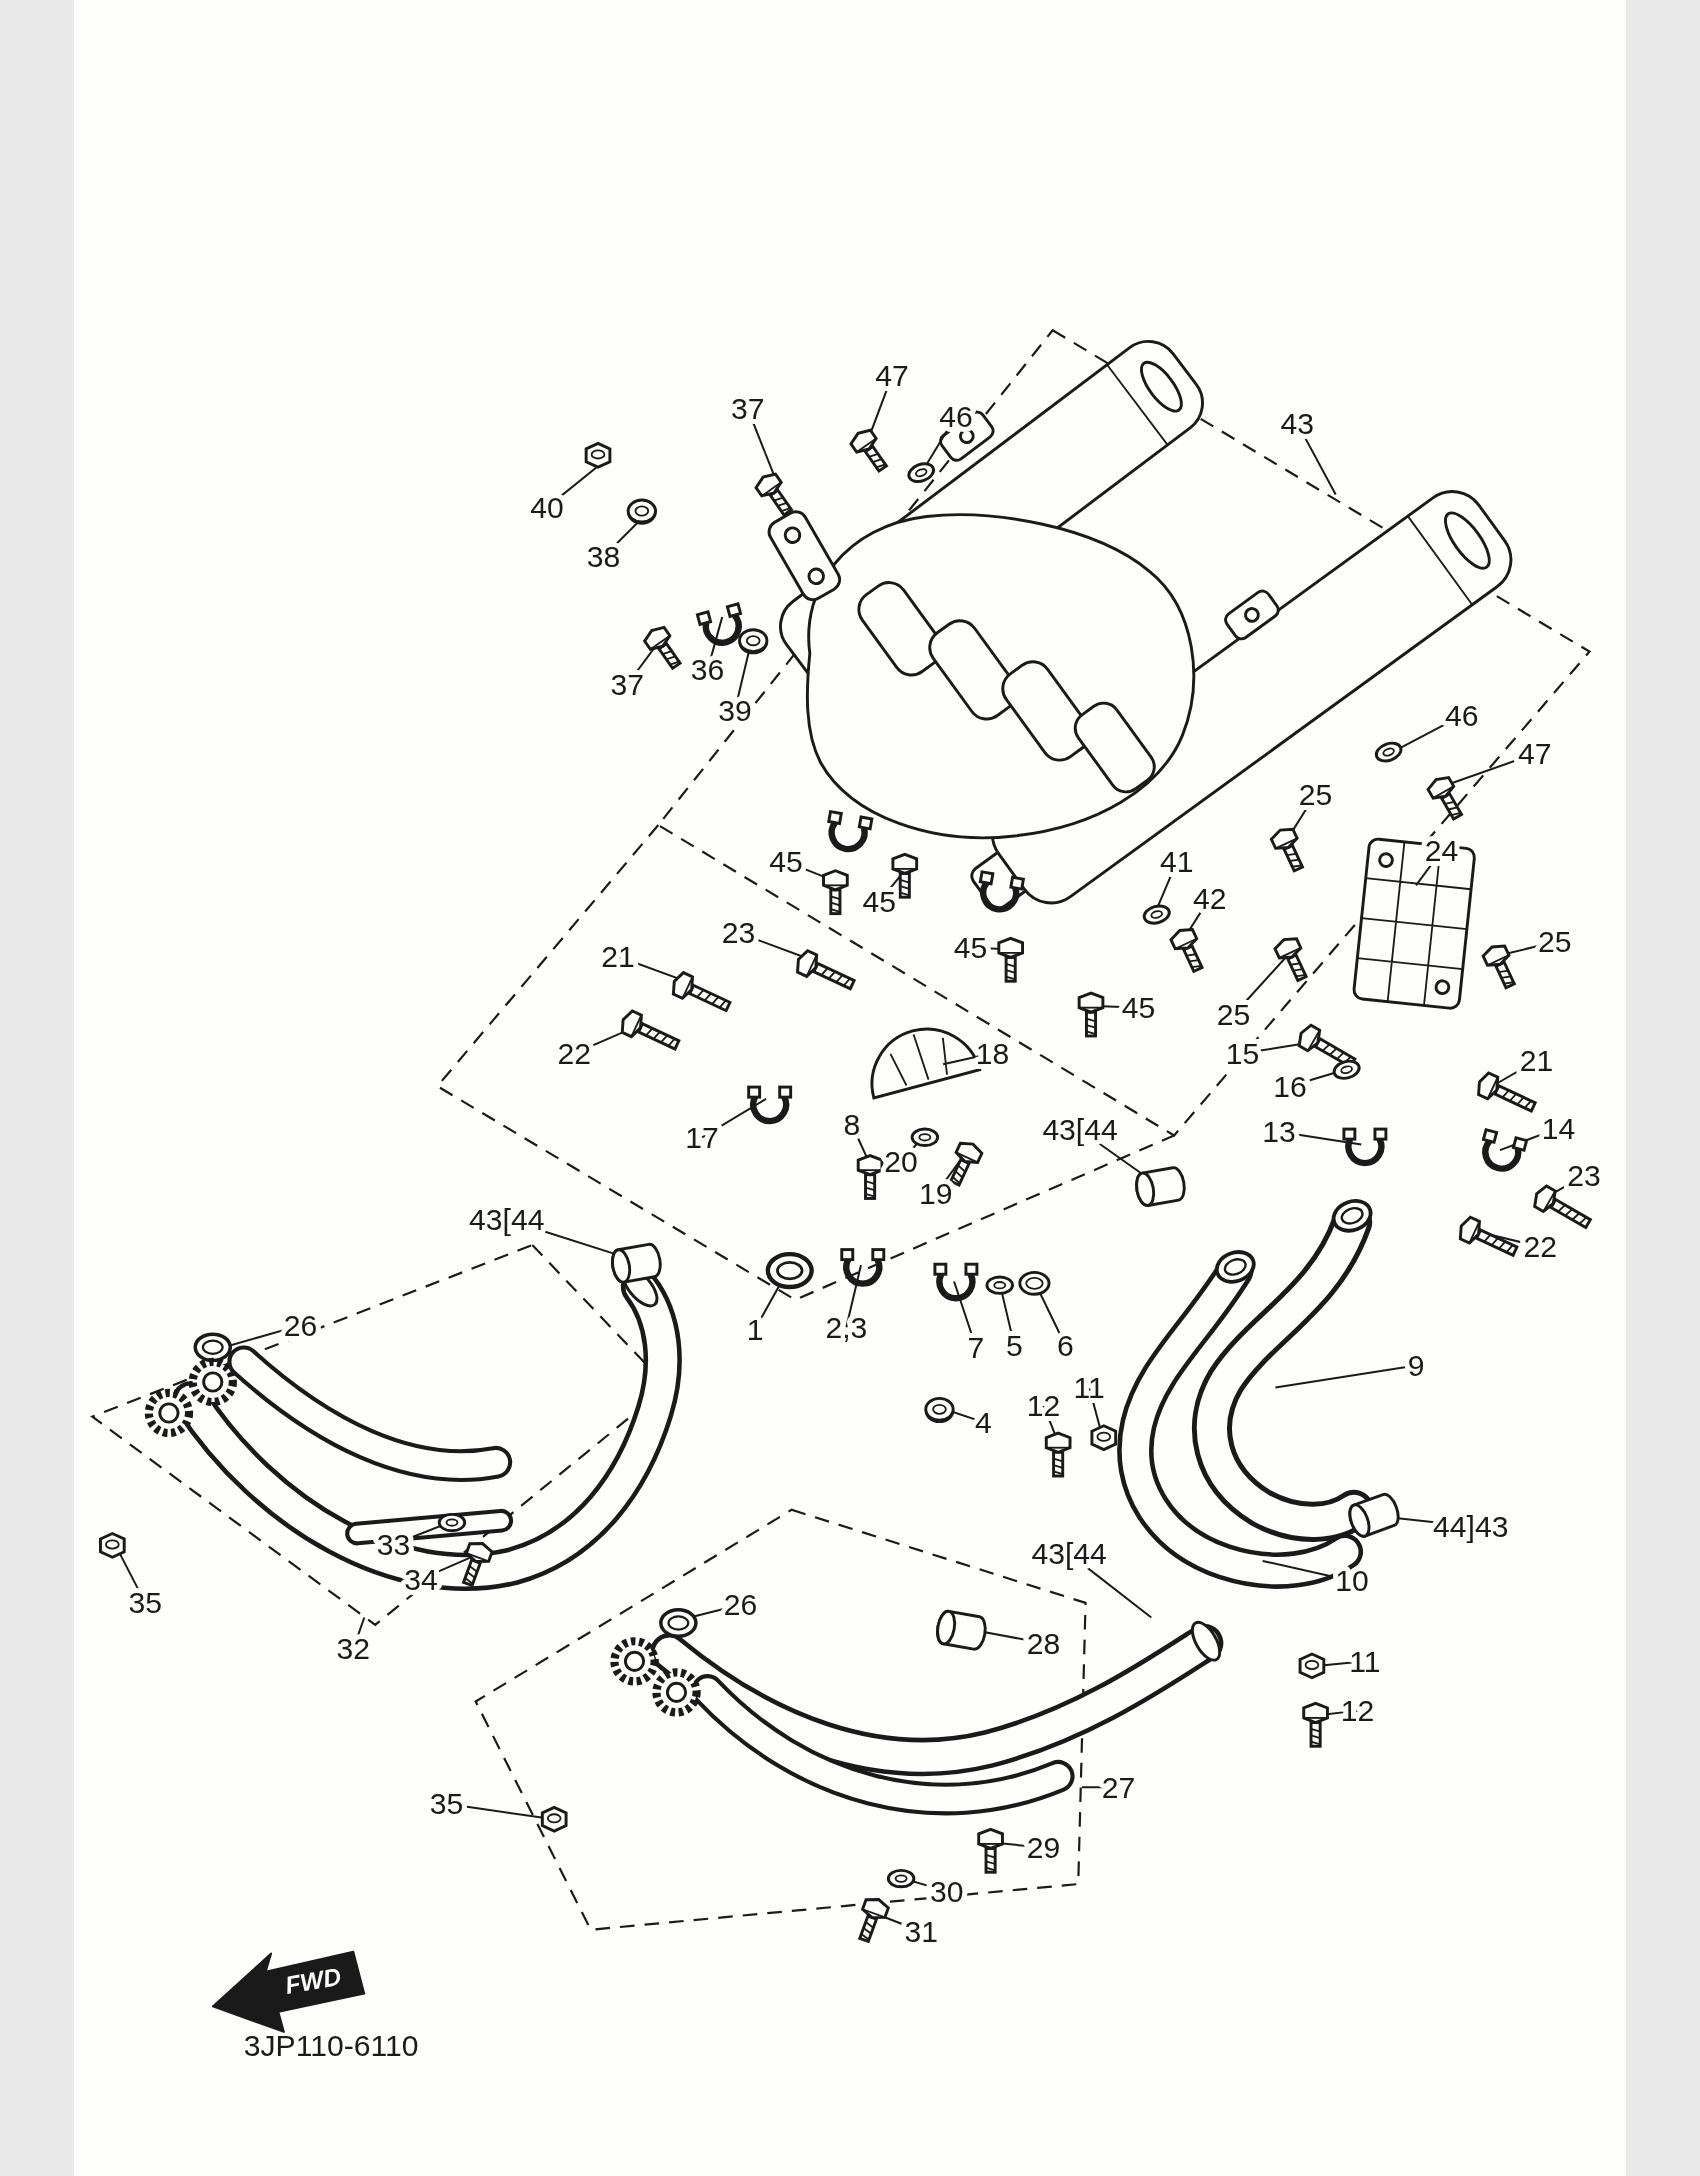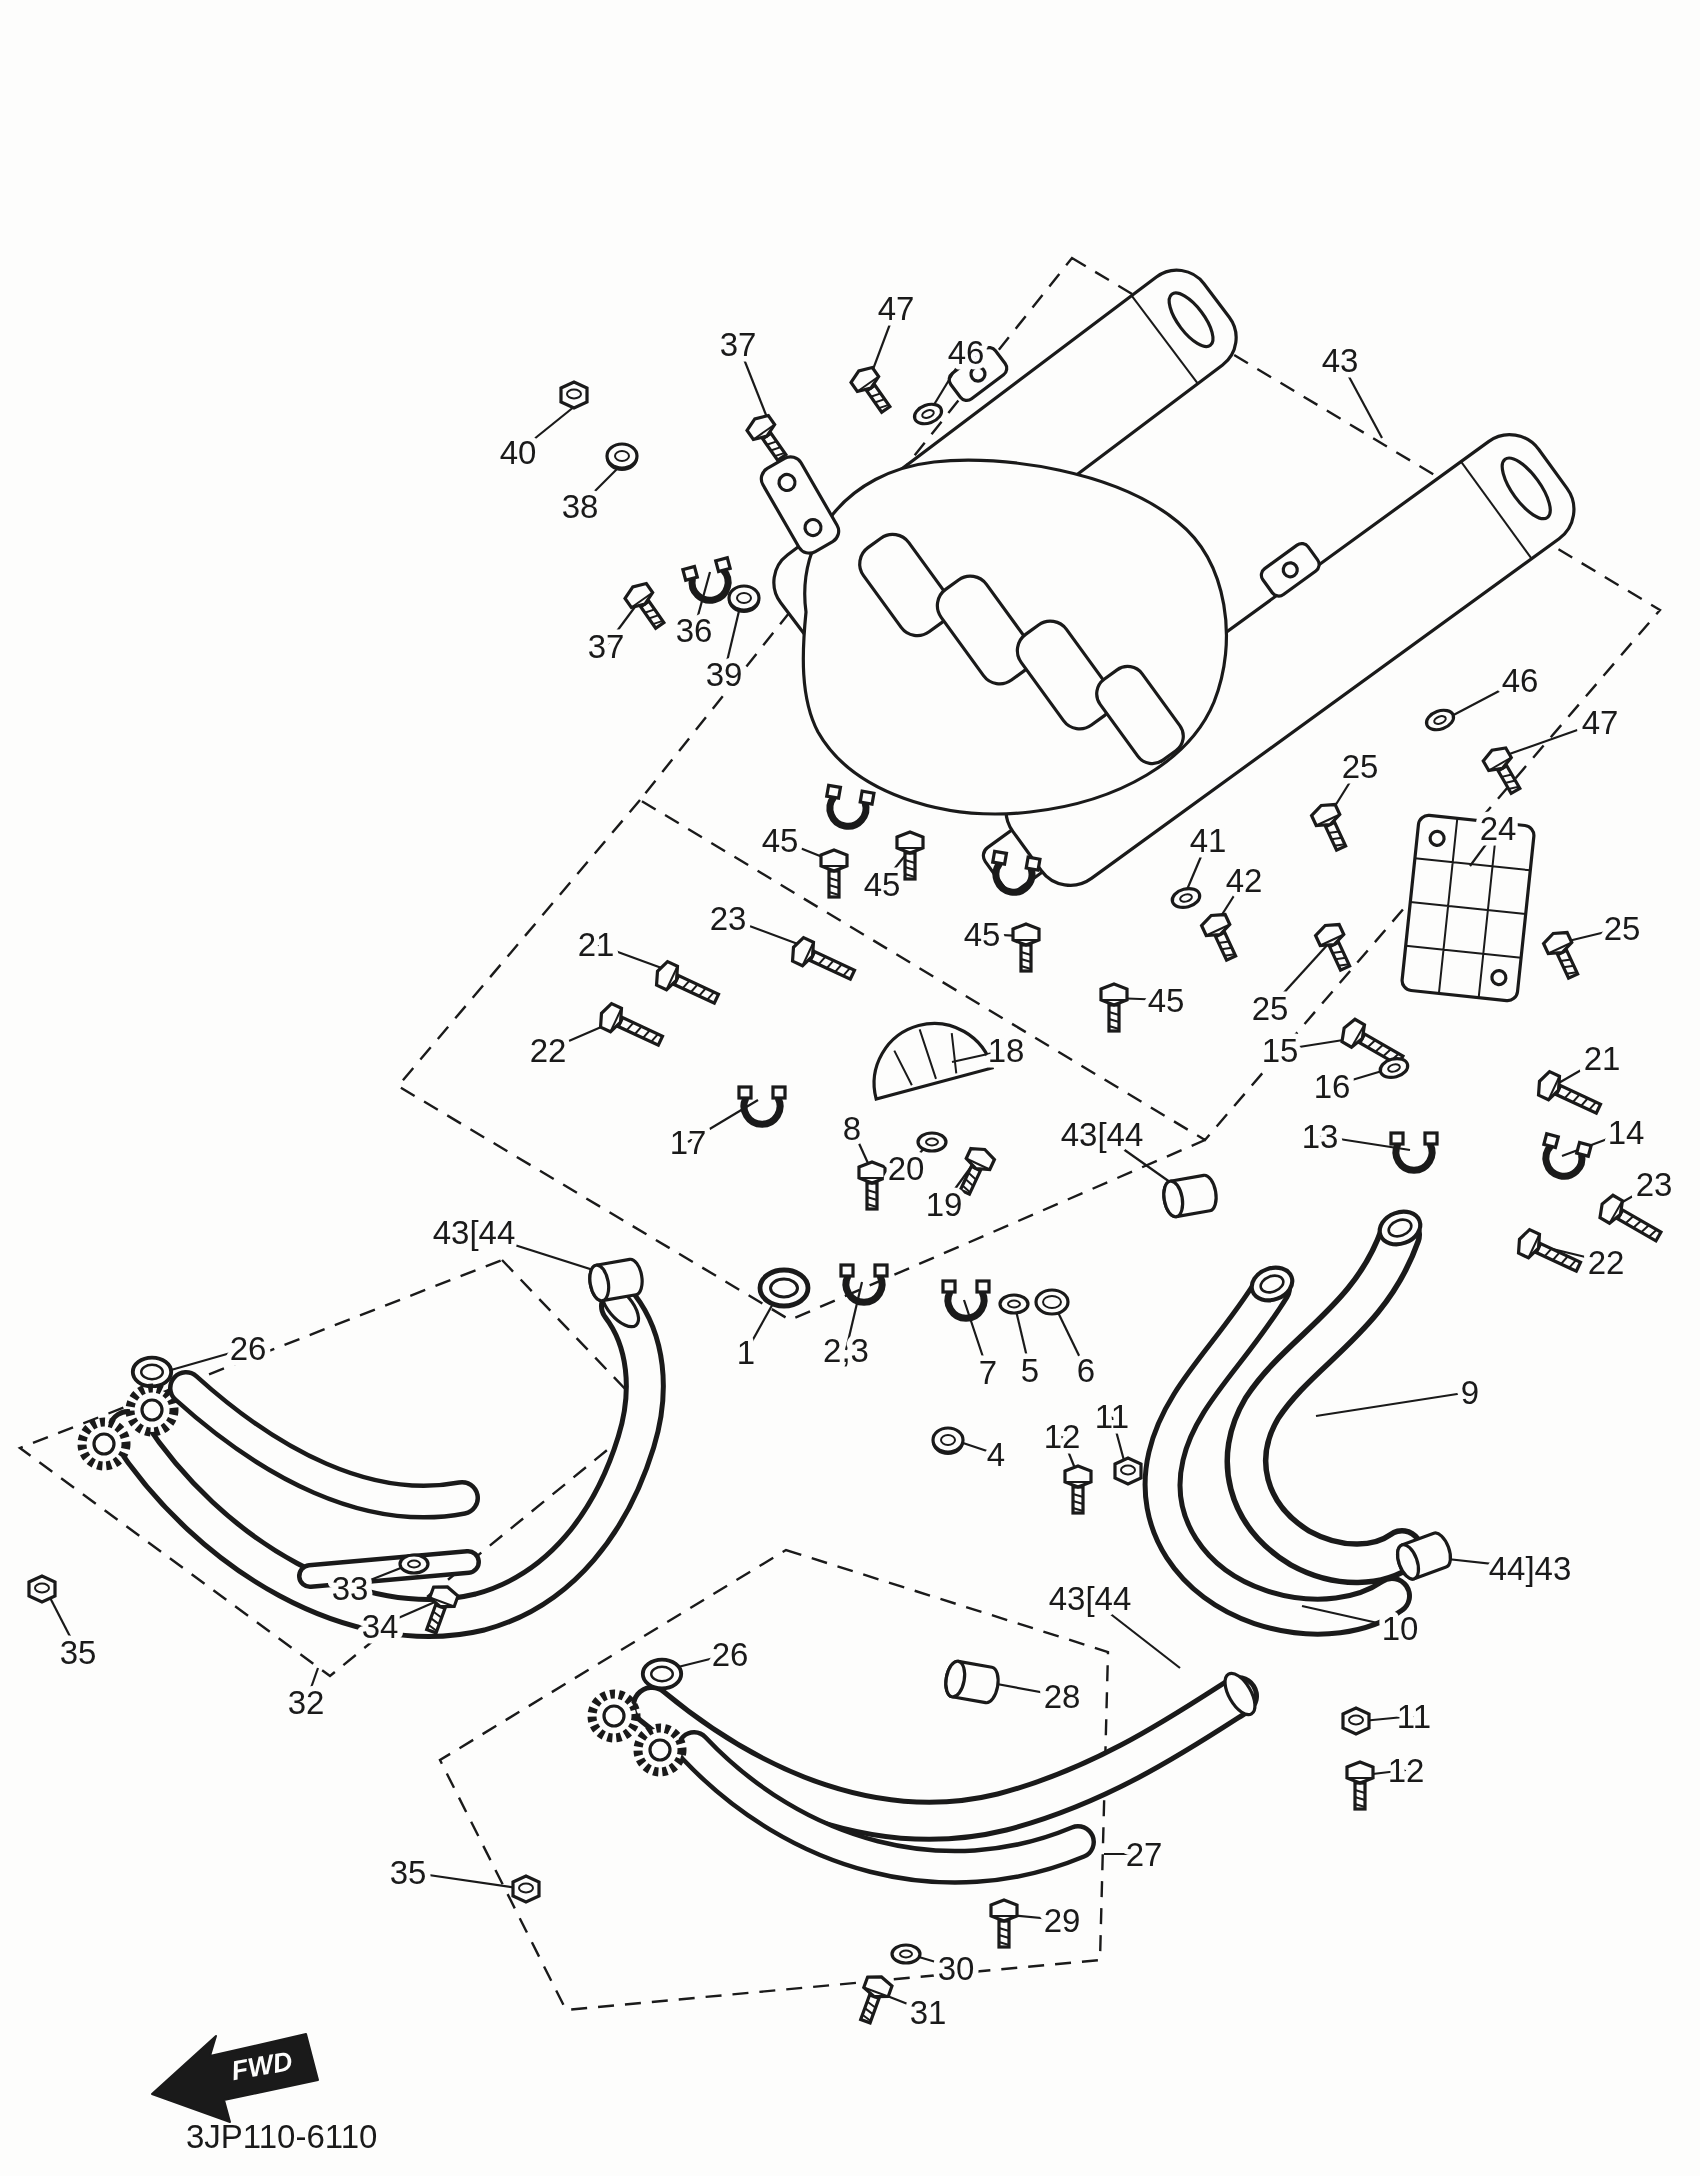--- a/index.html
+++ b/index.html
@@ -1,16 +1,16 @@
 <!DOCTYPE html>
 <html><head>
 <meta charset="utf-8">
 <style>
   html,body{margin:0;padding:0;background:#e9e9e9;}
-  .page{width:1700px;height:2176px;background:#fdfdfc;position:relative;margin:0 auto;overflow:hidden;}
+  .page{width:1552px;height:2176px;background:#fdfdfc;position:relative;margin:0 auto;overflow:hidden;}
   svg{display:block;width:100%;height:100%;}
   .callout{font-family:"Liberation Sans",sans-serif;font-size:33px;fill:#1a1a1a;text-anchor:middle;dominant-baseline:central;paint-order:stroke fill;stroke:#fdfdfc;stroke-width:11;stroke-linejoin:round;}
   .leader{stroke:#1a1a1a;stroke-width:2.2;fill:none;}
   .dashline{stroke:#1a1a1a;stroke-width:2.4;fill:none;stroke-dasharray:16 11;}
   .inkf{stroke:#1a1a1a;fill:#fdfdfc;stroke-width:3.2;}
   .thin{stroke:#1a1a1a;stroke-width:2;fill:none;}
   .tubeo{stroke:#1a1a1a;fill:none;stroke-linecap:round;}
   .tubei{stroke:#fdfdfc;fill:none;stroke-linecap:round;}
   .fwd-text{font-family:"Liberation Sans",sans-serif;font-style:italic;font-weight:bold;font-size:27px;fill:#fdfdfc;text-anchor:middle;dominant-baseline:central;}
   .docnum{font-family:"Liberation Sans",sans-serif;font-size:33px;fill:#1a1a1a;}

